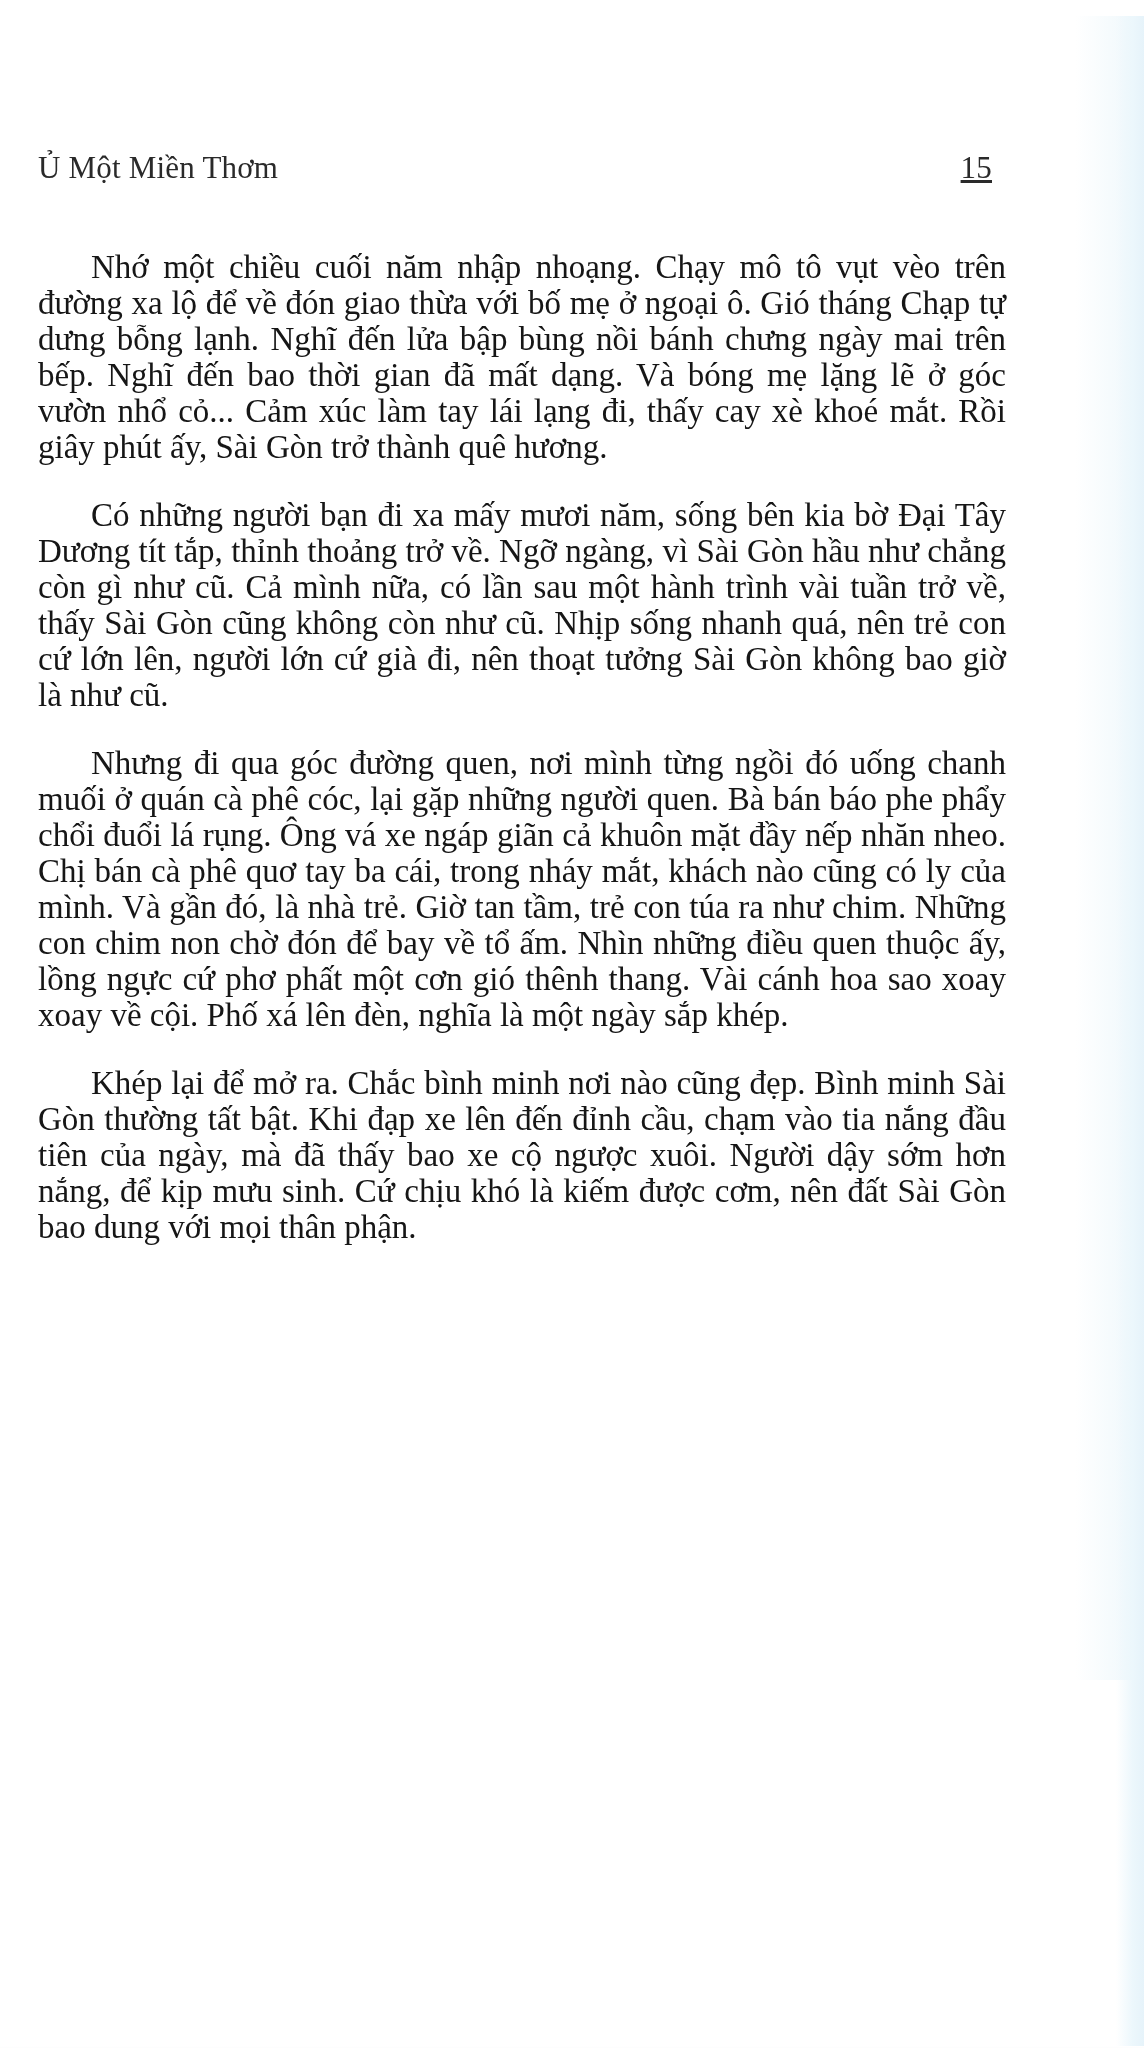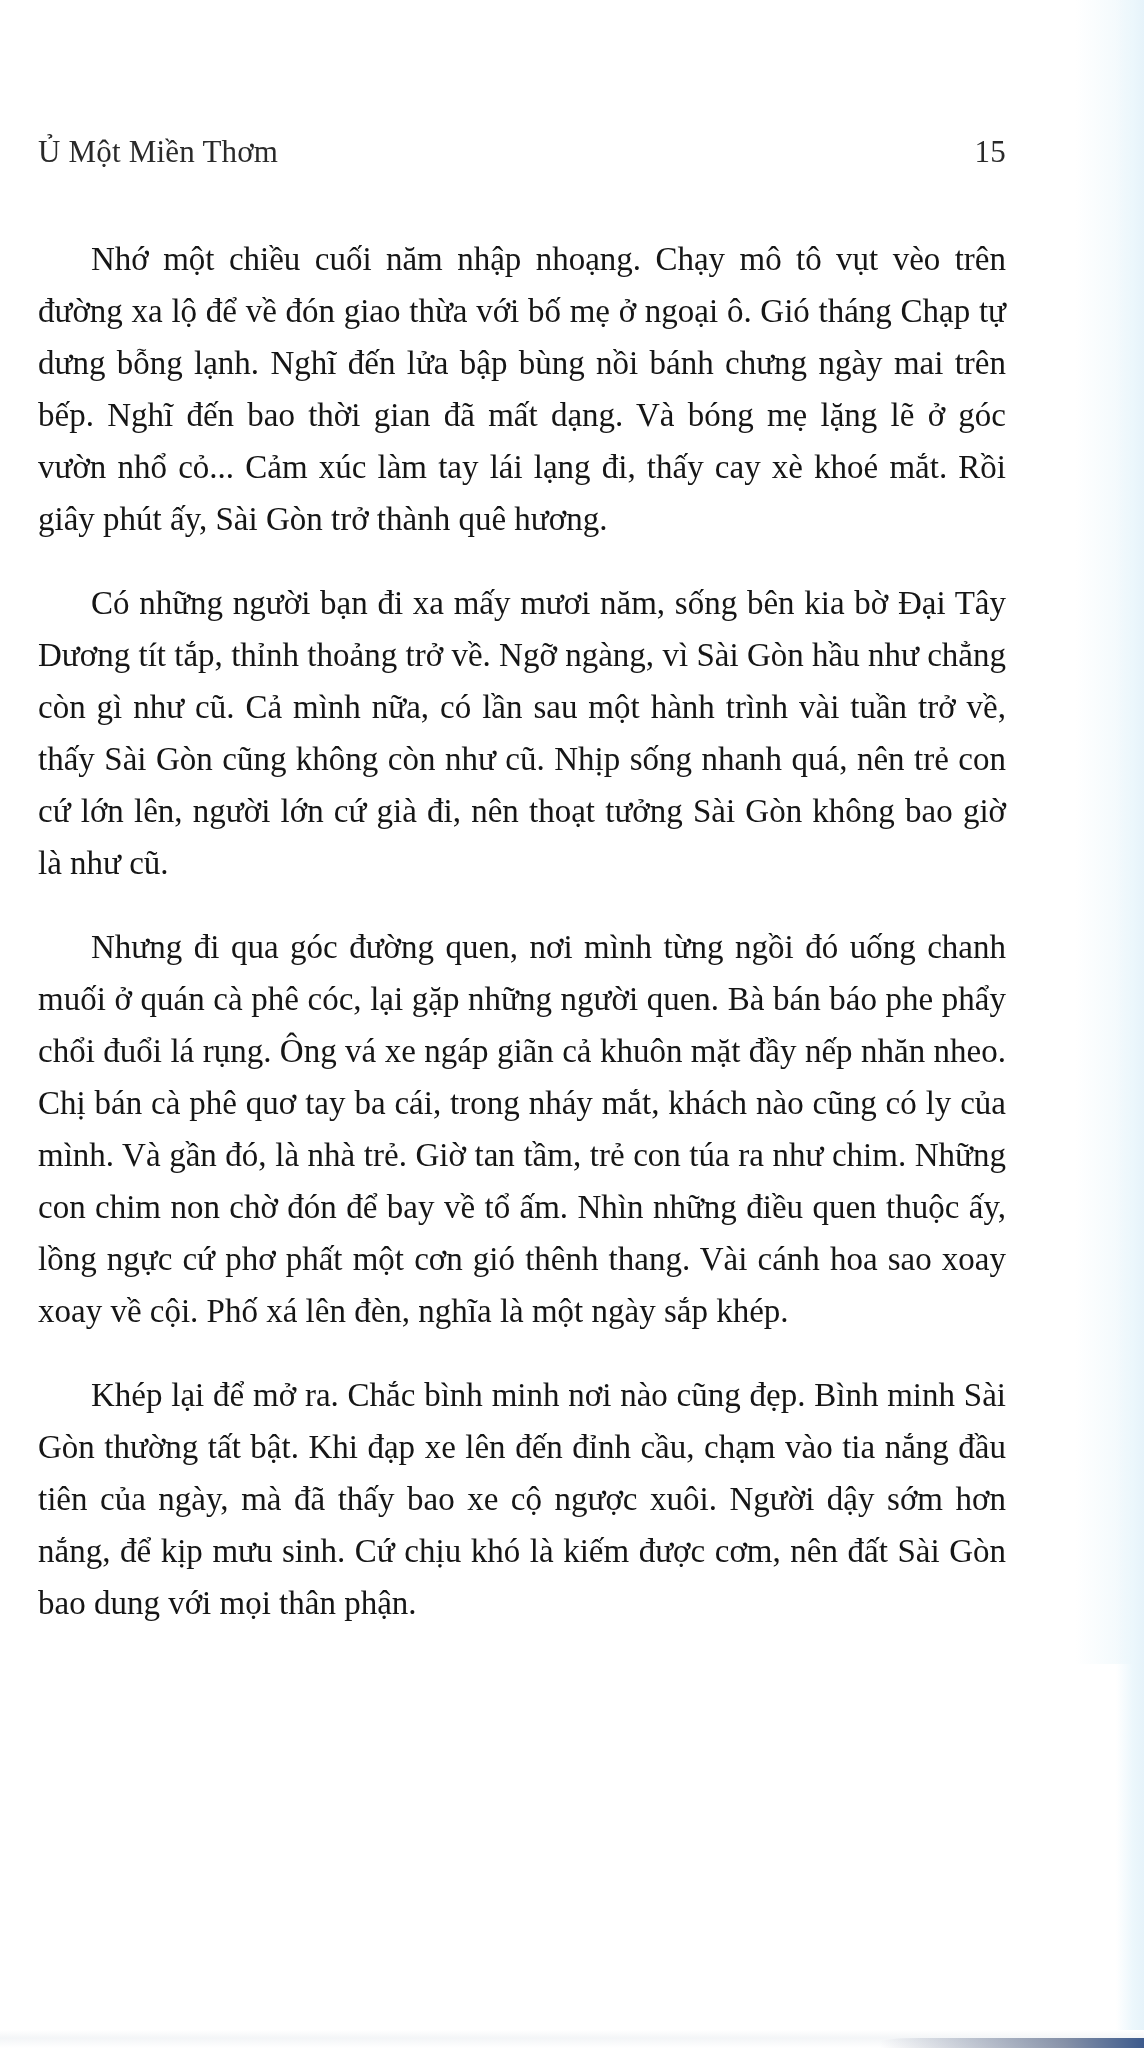--- a/index.html
+++ b/index.html
@@ -11,21 +11,21 @@
     height: 2048px;
     background: #ffffff;
     overflow: hidden;
     position: relative;
     font-family: "Liberation Serif", "DejaVu Serif", serif;
     color: #1a1a1a;
   }
   .page {
     position: absolute;
     left: 0;
-    top: 0;
+    top: 16px;
     width: 1144px;
     height: 1664px;
     background: linear-gradient(90deg, #ffffff 0%, #ffffff 94%, #f6fbfd 97%, #eef7fb 100%);
   }
   .right-edge {
     position: absolute;
     right: 0;
     top: 0;
     width: 28px;
     height: 2048px;
@@ -38,29 +38,30 @@
     width: 970px;
     height: 40px;
     display: flex;
     justify-content: space-between;
     align-items: baseline;
     font-size: 31px;
     color: #2a2a2a;
     letter-spacing: 0.2px;
   }
   .running-head .page-num {
-    margin-right: 2px;
+    margin-right: 16px;
+    text-decoration: underline;
   }
   .body-text {
     position: absolute;
     left: 38px;
     top: 233px;
     width: 968px;
     font-size: 33px;
-    line-height: 52px;
+    line-height: 36px;
     text-align: justify;
     color: #161616;
   }
   .body-text p {
     margin: 0;
     text-indent: 53px;
     text-align-last: left;
   }
   .body-text p + p {
     margin-top: 32px;

